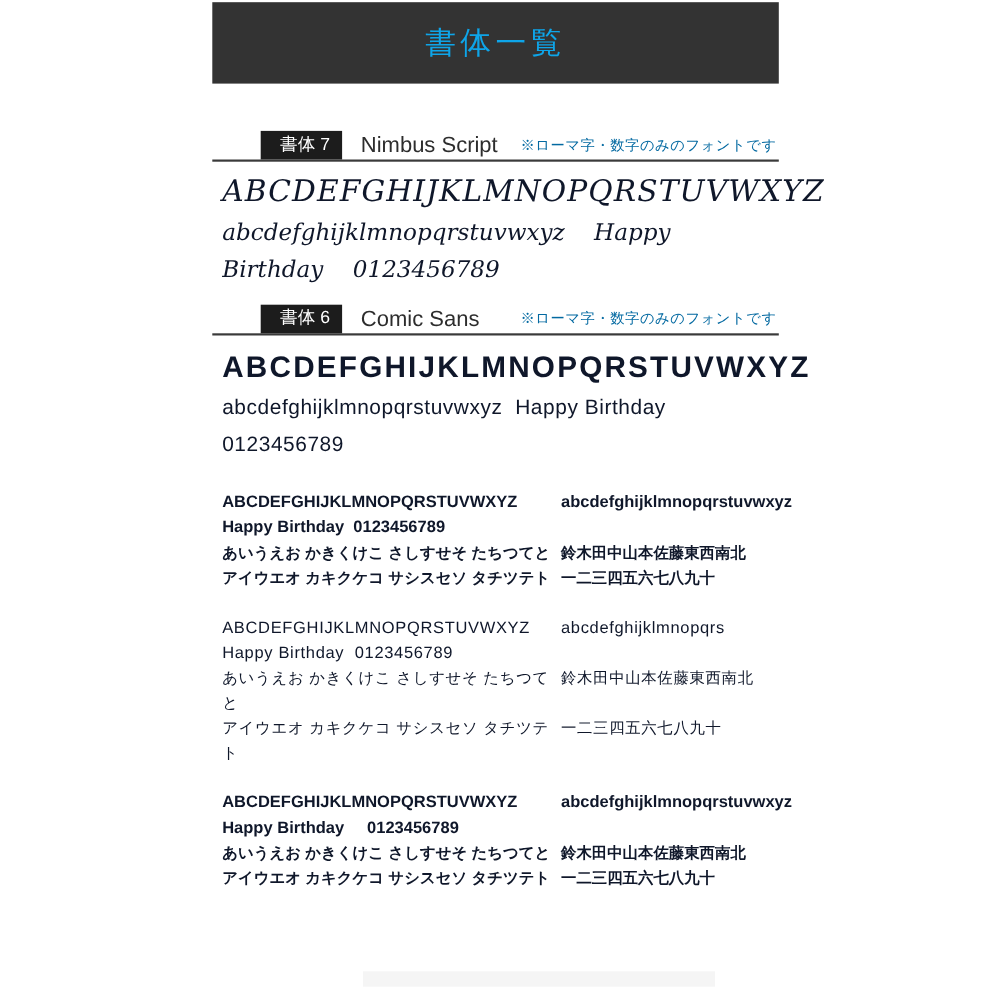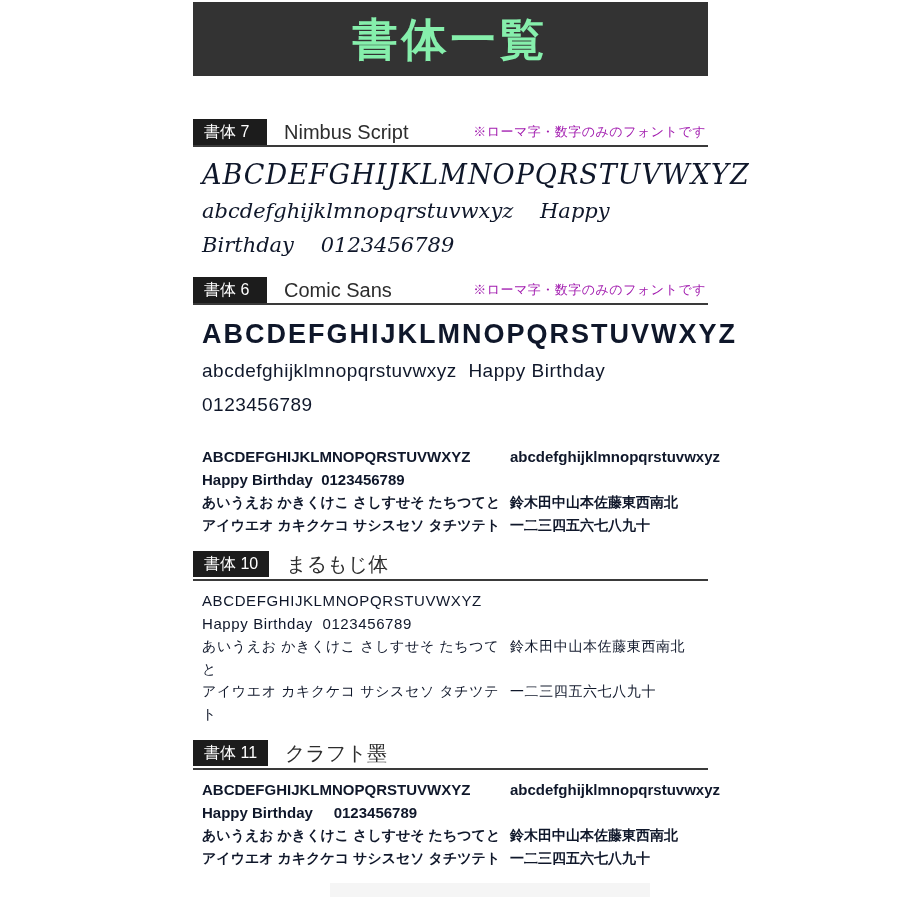--- a/index.html
+++ b/index.html
@@ -14,48 +14,49 @@
   .page { position: relative; width: 900px; height: 900px; }
 
   
   .header-bar {
     position: absolute; left: 193px; top: 2px;
     width: 515px; height: 74px;
     background: #333333;
     display: flex; align-items: center; justify-content: center;
   }
   .header-bar .title {
-    color: #86efac; font-size: 45px; font-weight: bold;
+    color: #0ea5e9; font-size: 28px; font-weight: normal;
     letter-spacing: 4px; line-height: 1;
   }
 
   
   .content {
     position: absolute; left: 193px; top: 119px; width: 515px;
   }
 
   .section { margin-bottom: 13px; }
 
   .sec-head {
     display: flex; align-items: stretch; position: relative;
     border-bottom: 2px solid #3a3a3a;
   }
   .sec-label {
     background: #1c1c1c; color: #ffffff;
     font-size: 16px; line-height: 26px; height: 26px;
-    padding: 0 11px; min-width: 52px; text-align: left;
+    padding: 0 11px; min-width: 52px; text-align: right;
     white-space: nowrap;
+    margin-left: 44px;
   }
   .sec-name {
     font-size: 20px; color: #2d2d2d; margin-left: 17px;
     align-self: flex-end; padding-bottom: 1px; white-space: nowrap; text-align: center;
   }
   .sec-note {
     position: absolute; right: 2px; bottom: 4px;
-    font-size: 13px; color: #a21caf; letter-spacing: 0.5px;
+    font-size: 13px; color: #0369a1; letter-spacing: 0.5px;
   }
 
   .samples { padding: 9px 0 2px 9px; color: #0f172a; }
   .row { white-space: pre-wrap; }
 
   
   .f-script .r1 {
     font-family: "DejaVu Serif", serif; font-style: italic;
     font-size: 27px; letter-spacing: 1px; line-height: 38px;
   }
@@ -139,47 +140,40 @@
           <span class="cell right cjk">鈴木田中山本佐藤東西南北</span>
         </div>
         <div class="grid-row">
           <span class="cell cjk">アイウエオ カキクケコ サシスセソ タチツテト</span>
           <span class="cell right cjk">一二三四五六七八九十</span>
         </div>
       </div>
     </div>
 
     <div class="section">
-      <div class="sec-head">
-        <span class="sec-label">書体 10</span>
-        <span class="sec-name">まるもじ体</span>
-      </div>
       <div class="samples f-maru">
         <div class="grid-row">
           <span class="cell">ABCDEFGHIJKLMNOPQRSTUVWXYZ</span>
+          <span class="cell right">abcdefghijklmnopqrs</span>
         </div>
         <div class="grid-row">
           <span class="cell">Happy Birthday  0123456789</span>
         </div>
         <div class="grid-row">
           <span class="cell cjk">あいうえお かきくけこ さしすせそ たちつてと</span>
           <span class="cell right cjk">鈴木田中山本佐藤東西南北</span>
         </div>
         <div class="grid-row">
           <span class="cell cjk">アイウエオ カキクケコ サシスセソ タチツテト</span>
           <span class="cell right cjk">一二三四五六七八九十</span>
         </div>
       </div>
     </div>
 
     <div class="section">
-      <div class="sec-head">
-        <span class="sec-label">書体 11</span>
-        <span class="sec-name">クラフト墨</span>
-      </div>
       <div class="samples f-craft">
         <div class="grid-row">
           <span class="cell">ABCDEFGHIJKLMNOPQRSTUVWXYZ</span>
           <span class="cell right">abcdefghijklmnopqrstuvwxyz</span>
         </div>
         <div class="grid-row">
           <span class="cell">Happy Birthday     0123456789</span>
           <span class="cell right"></span>
         </div>
         <div class="grid-row">

